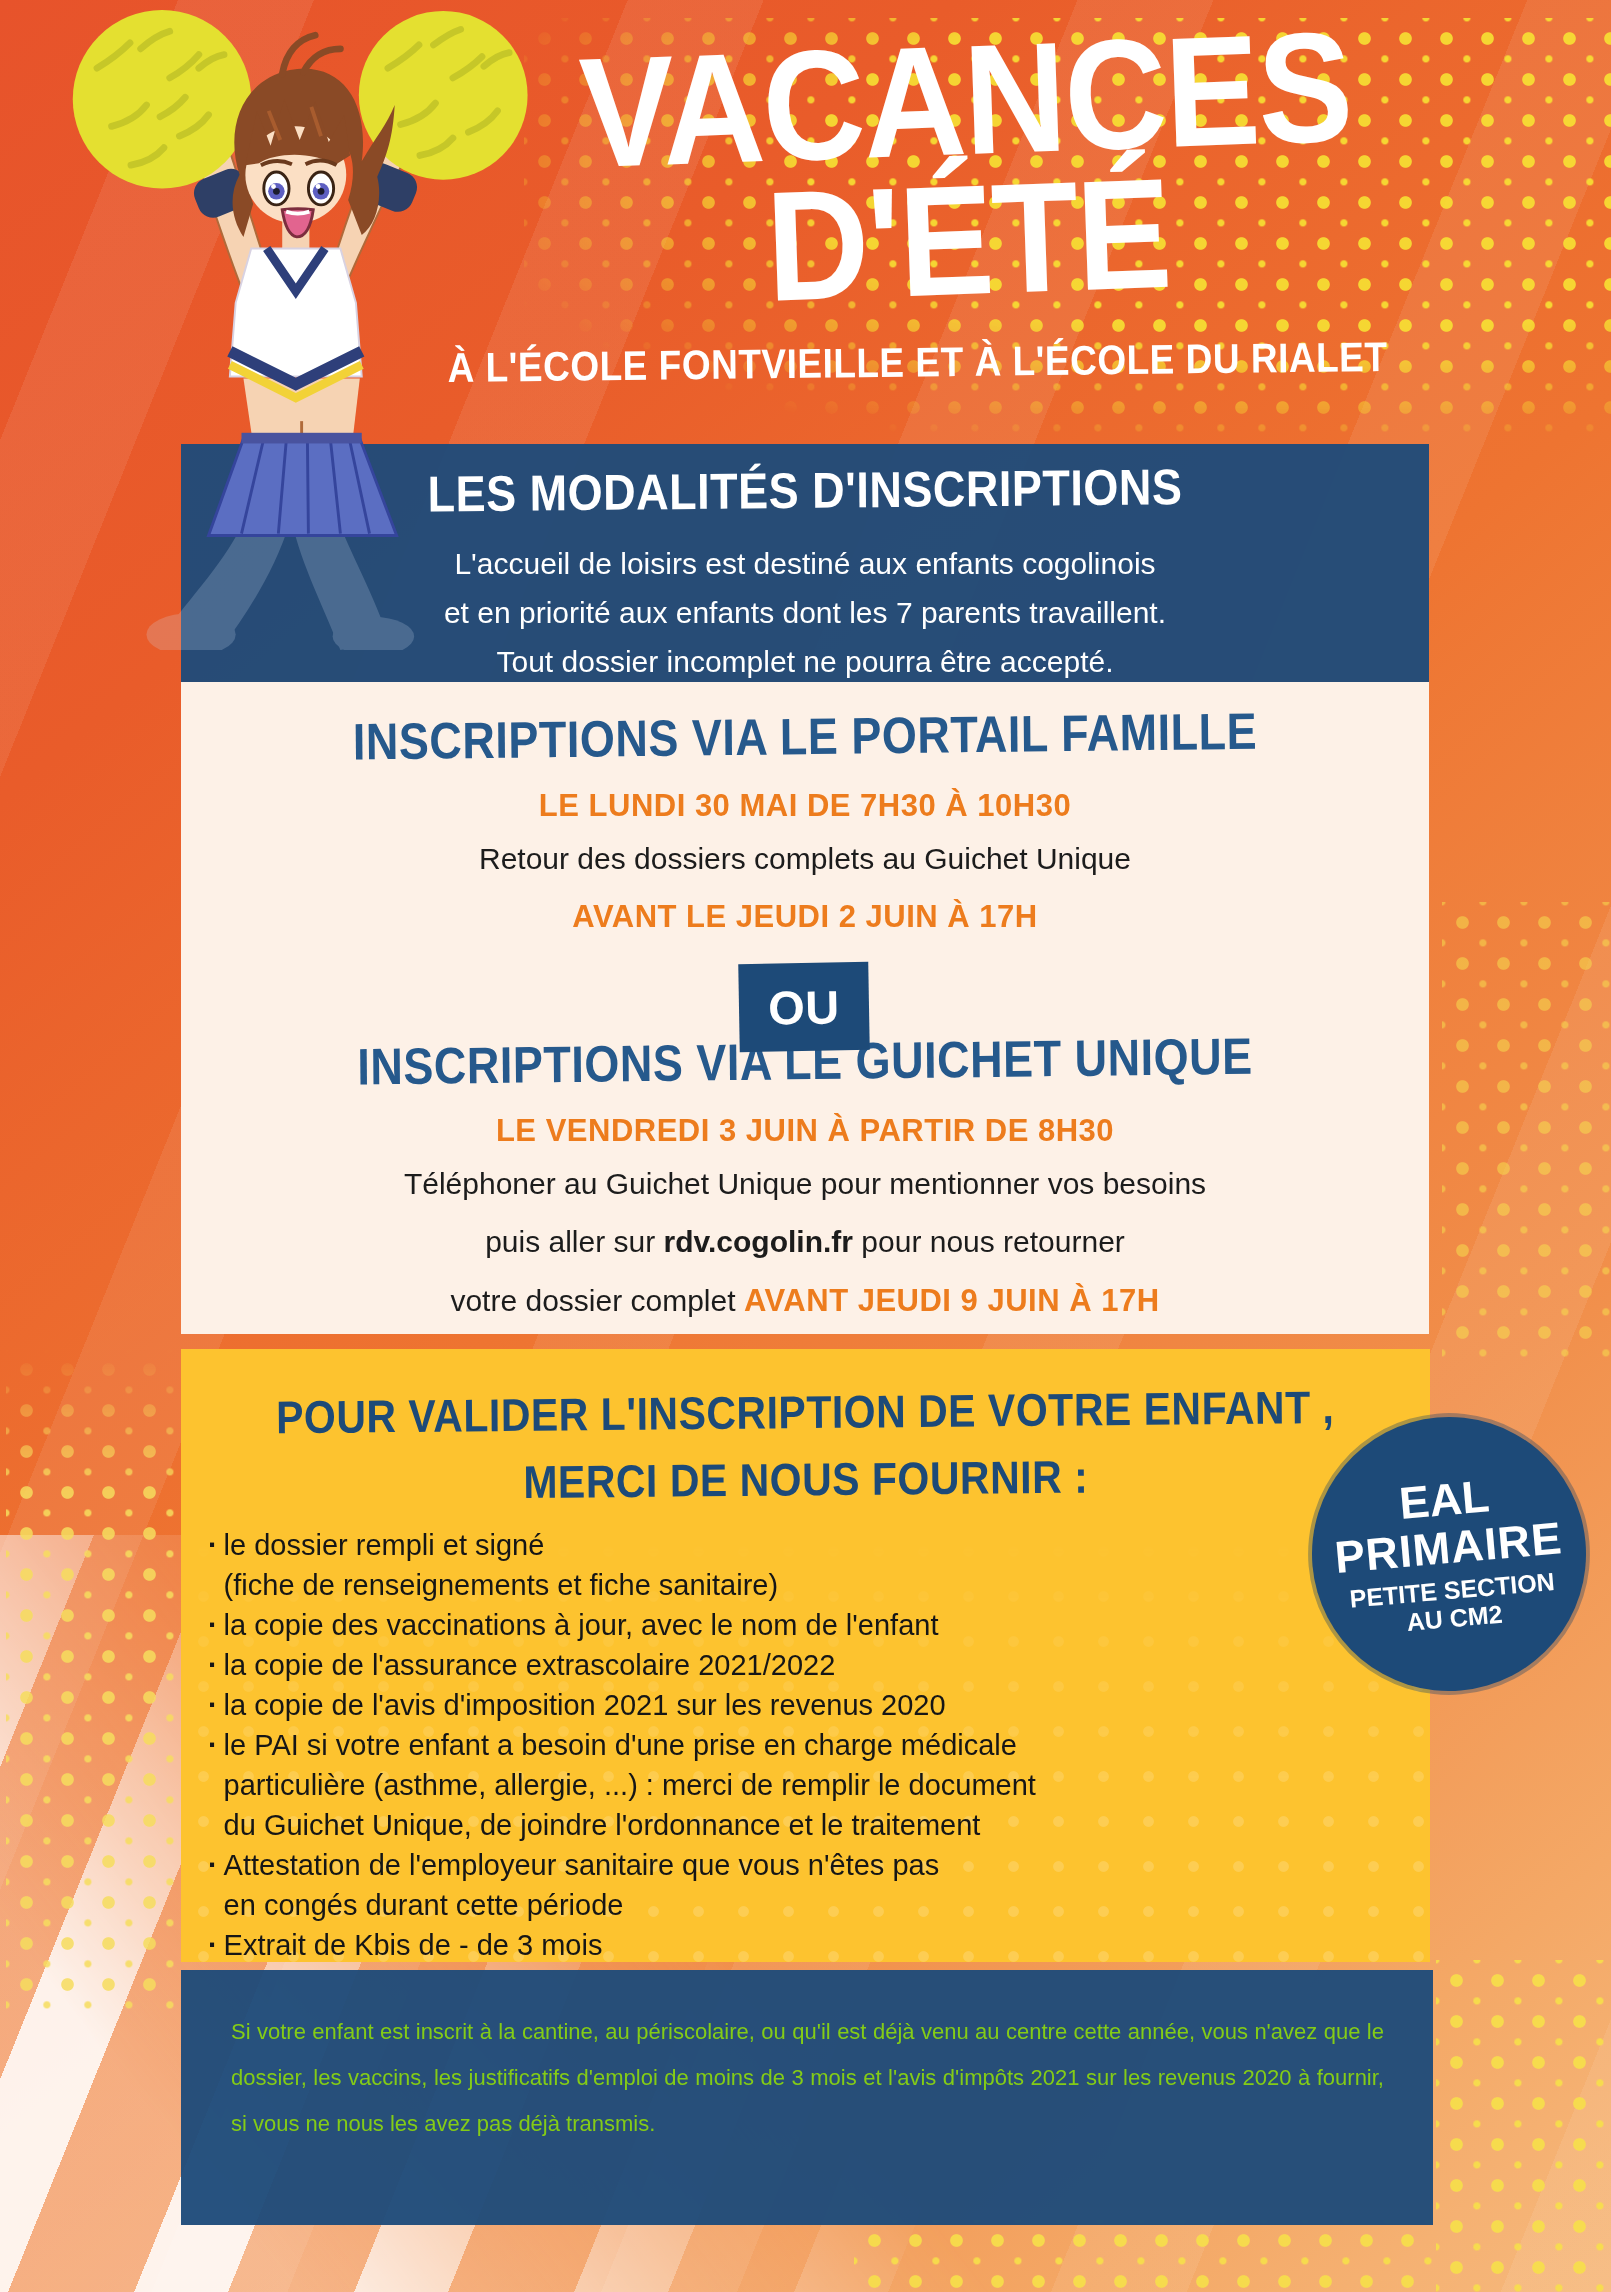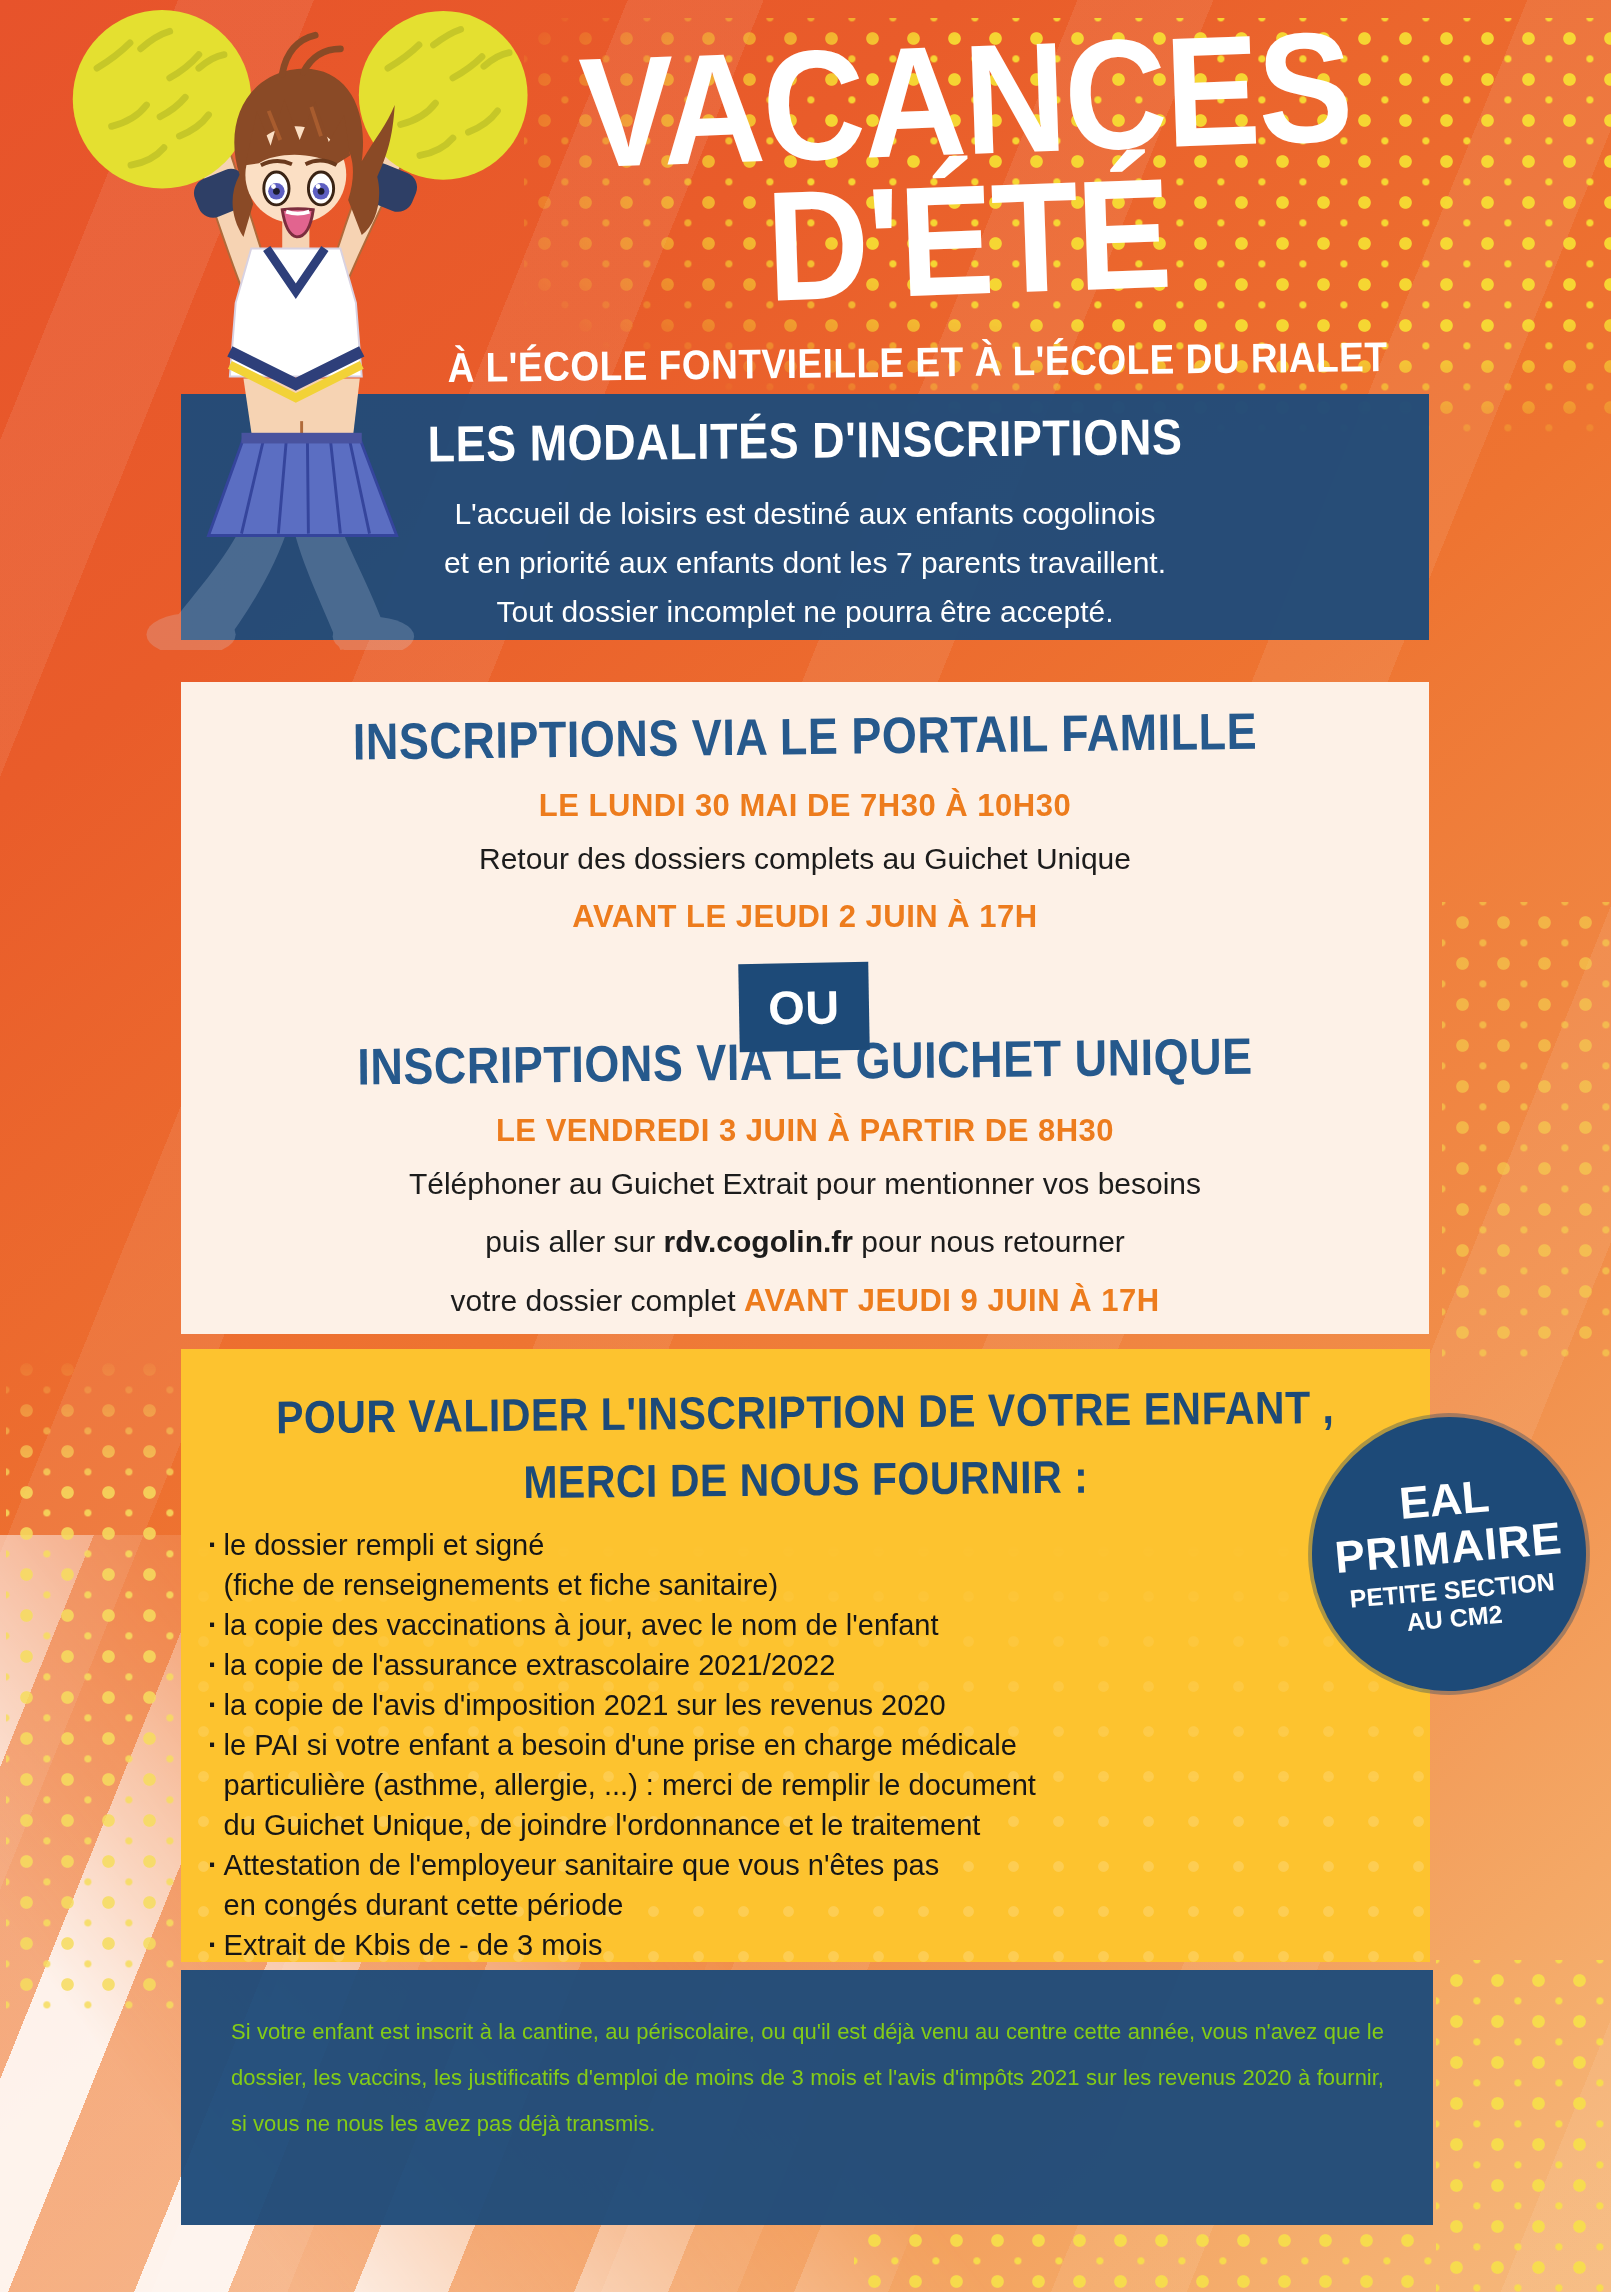--- a/index.html
+++ b/index.html
@@ -27,21 +27,21 @@
             mask-image:linear-gradient(to bottom,transparent 0,#000 22%);}
   .dots-right{left:1442px;top:902px;width:170px;height:456px;--dotcol:#f6dd4e;opacity:.55;}
   .dots-br{left:1436px;top:1960px;width:176px;height:332px;--dotcol:#f7e04a;opacity:.9;}
   .dots-bottom{left:854px;top:2220px;width:582px;height:72px;--dotcol:#f7e04a;opacity:.9;}
 
   .comic{font-weight:bold;letter-spacing:0.5px;}
   .panel{position:absolute;left:181px;width:1248px;z-index:2;box-sizing:border-box;text-align:center;}
   .navy-box{background:rgba(30,75,122,.96);color:#fff;}
   .cream-box{background:#fdf1e7;color:#1c1c1c;}
 
-  .box-modalites{top:394px;height:246px;padding-top:21.3px;}
+  .box-modalites{top:444px;height:246px;padding-top:21.3px;}
   .box-modalites .h{font-size:45px;transform:scale(1,1.12) rotate(-.5deg);color:#fff;}
   .box-modalites .body{margin-top:21.3px;font-size:30px;line-height:49px;font-weight:500;}
 
   .box-portail{top:682px;height:390px;padding-top:29px;}
   .box-guichet{top:1005px;height:329px;padding-top:31px;}
   .steel-h{font-size:45px;color:var(--steel-blue,#26598c);transform:scale(1,1.14) rotate(-.6deg);}
   .date-line{margin-top:25px;font-size:31px;font-weight:bold;color:var(--orange-accent,#ed7c1d);letter-spacing:0.5px;}
   .body-line{margin-top:9.7px;font-size:30px;line-height:49px;color:#1c1c1c;}
   .deadline{font-size:31px;font-weight:bold;color:var(--orange-accent,#ed7c1d);letter-spacing:0.5px;}
   .bold{font-weight:bold;}
@@ -175,21 +175,21 @@
     <div class="date-line">LE LUNDI 30 MAI DE 7H30 À 10H30</div>
     <div class="body-line">Retour des dossiers complets au Guichet Unique</div>
     <div class="body-line deadline">AVANT LE JEUDI 2 JUIN À 17H</div>
   </div>
 
   <div class="ou-badge comic">OU</div>
 
   <div class="panel cream-box box-guichet">
     <div class="comic steel-h">INSCRIPTIONS VIA LE GUICHET UNIQUE</div>
     <div class="date-line">LE VENDREDI 3 JUIN À PARTIR DE 8H30</div>
-    <div class="body-line">Téléphoner au Guichet Extrait pour mentionner vos besoins</div>
+    <div class="body-line">Téléphoner au Guichet Unique pour mentionner vos besoins</div>
     <div class="body-line"><span>puis aller sur </span><span class="bold">rdv.cogolin.fr</span><span> pour nous retourner</span></div>
     <div class="body-line"><span>votre dossier complet </span><span class="deadline">AVANT JEUDI 9 JUIN À 17H</span></div>
   </div>
 
   <div class="box-fournir">
     <div class="comic fournir-h">
       <div>POUR VALIDER L'INSCRIPTION DE VOTRE ENFANT ,</div>
       <div>MERCI DE NOUS FOURNIR :</div>
     </div>
     <div class="fournir-list">

